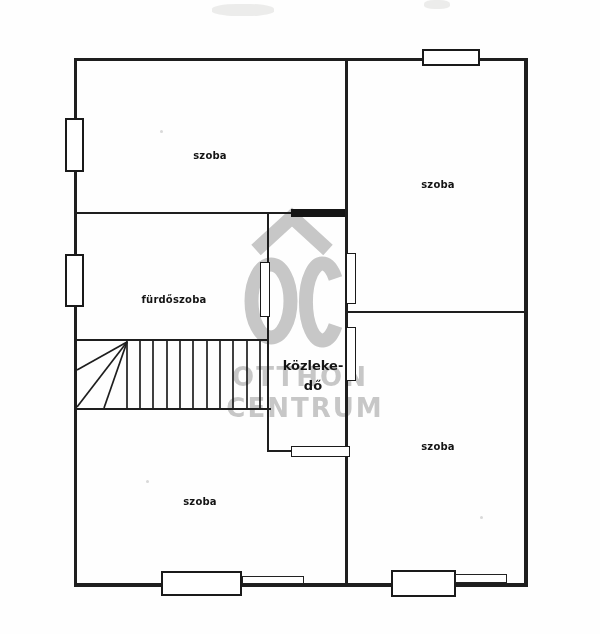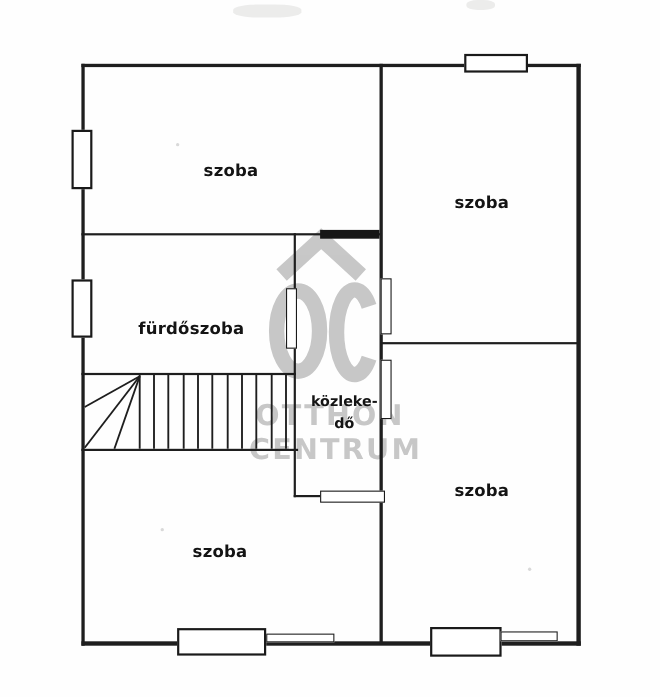--- a/index.html
+++ b/index.html
@@ -22,21 +22,21 @@
     box-sizing:border-box; z-index:3;
   }
   .sill{
     position:absolute; background:#ffffff; border:1.5px solid #222222;
     box-sizing:border-box; z-index:3;
   }
   .lintel{position:absolute; background:#161616; z-index:3;}
   #stairs{position:absolute; left:74px; top:339px; z-index:2;}
   .room-label{
     position:absolute; z-index:4; transform:translate(-50%,-50%);
-    font-size:15px; font-weight:600; color:#141414; white-space:nowrap;
+    font-size:10px; font-weight:600; color:#141414; white-space:nowrap;
     letter-spacing:0.2px; text-align:center;
   }
   .corridor-label{
     position:absolute; z-index:4; transform:translate(-50%,-50%);
     font-size:13px; font-weight:600; color:#141414; text-align:center;
     line-height:20px; white-space:nowrap;
   }
   .speck{position:absolute; background:#b9b9b9; border-radius:50%; opacity:.55; z-index:0;}
   .smudge{position:absolute; background:#d8d8d4; opacity:.45; border-radius:40%; z-index:0;}
 </style>

